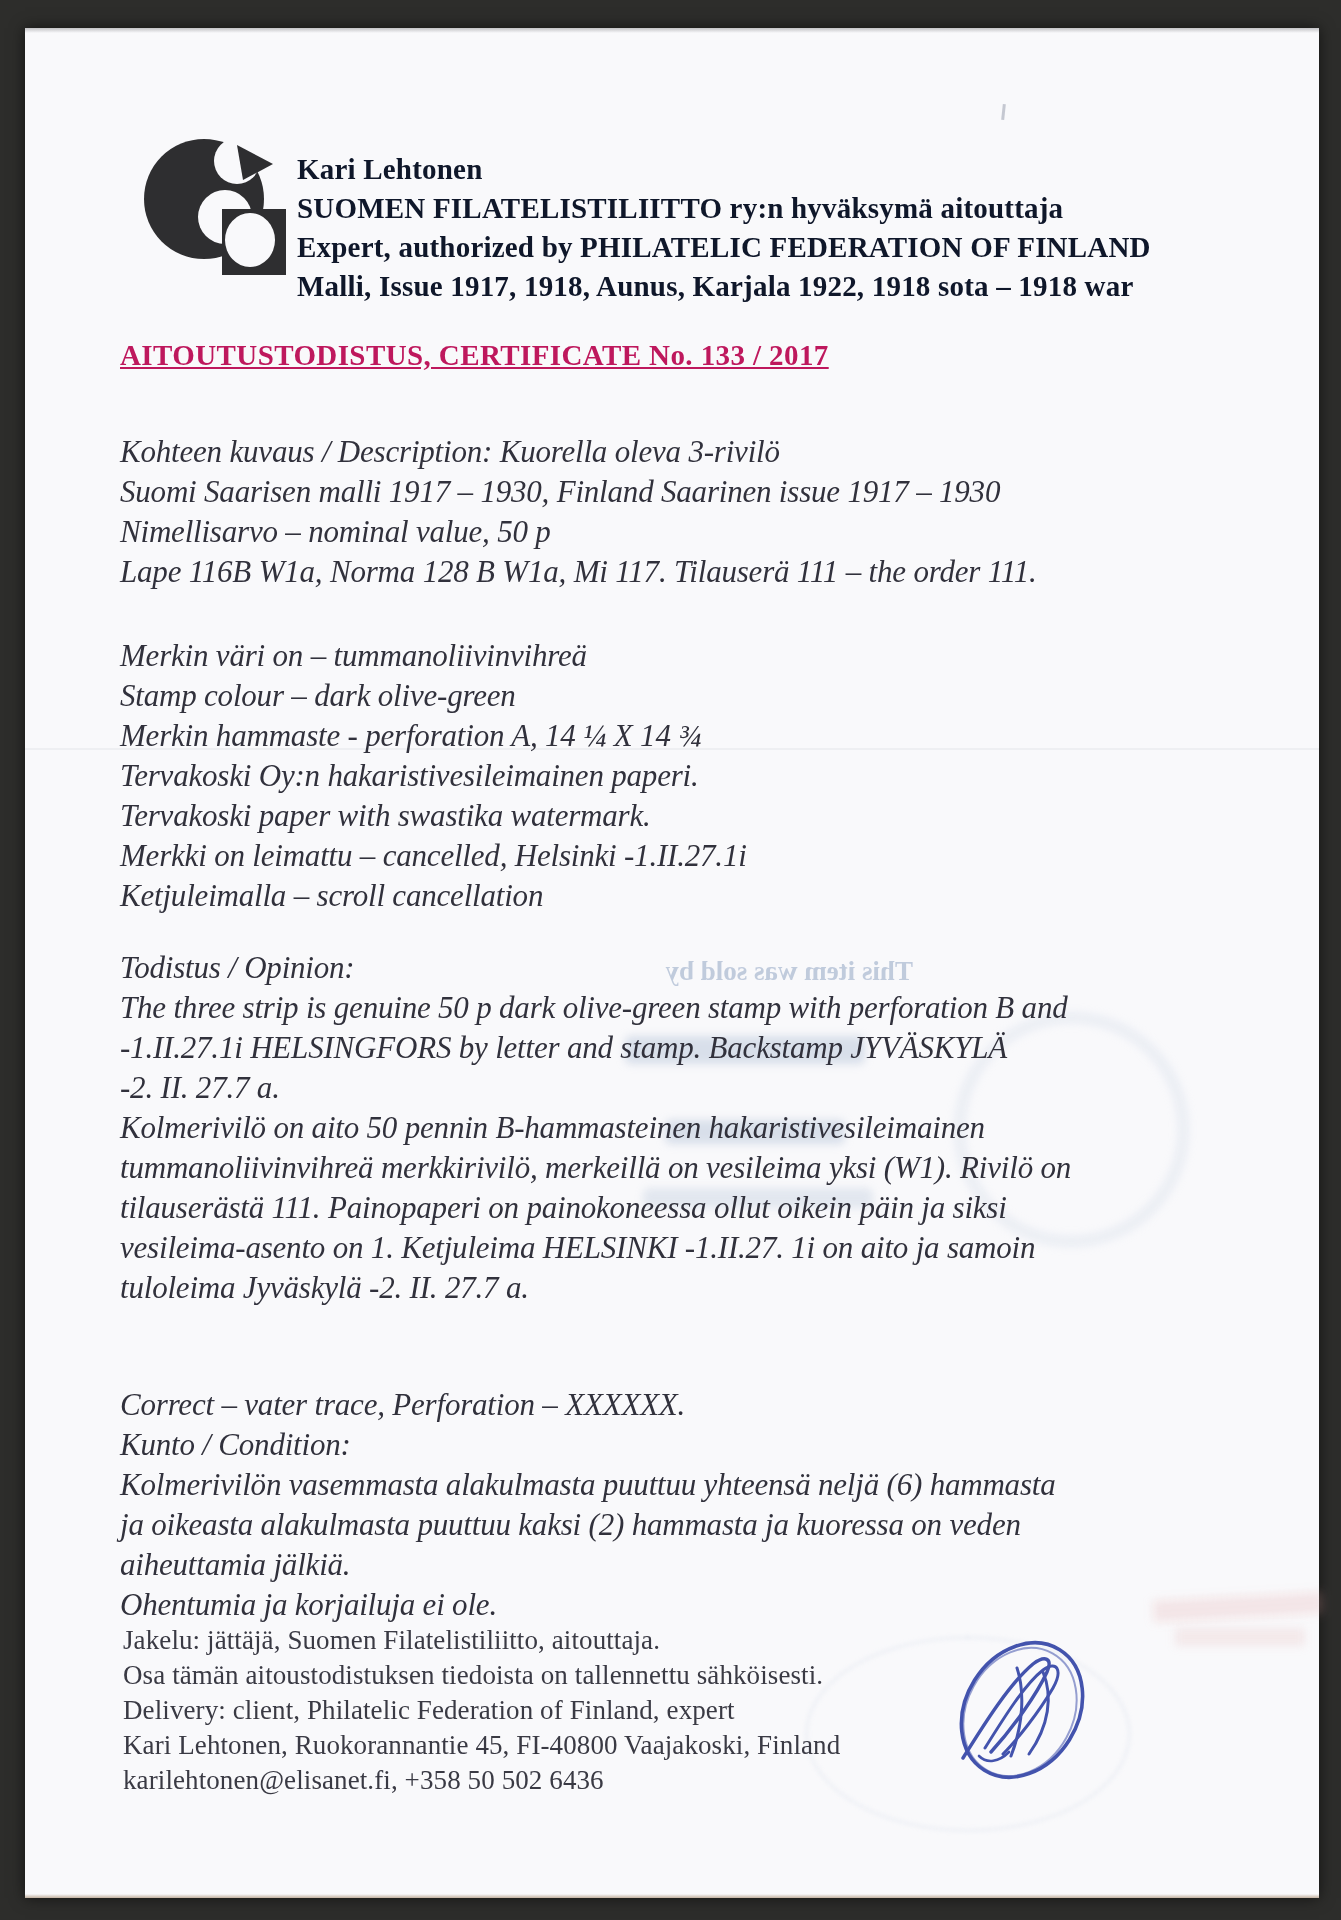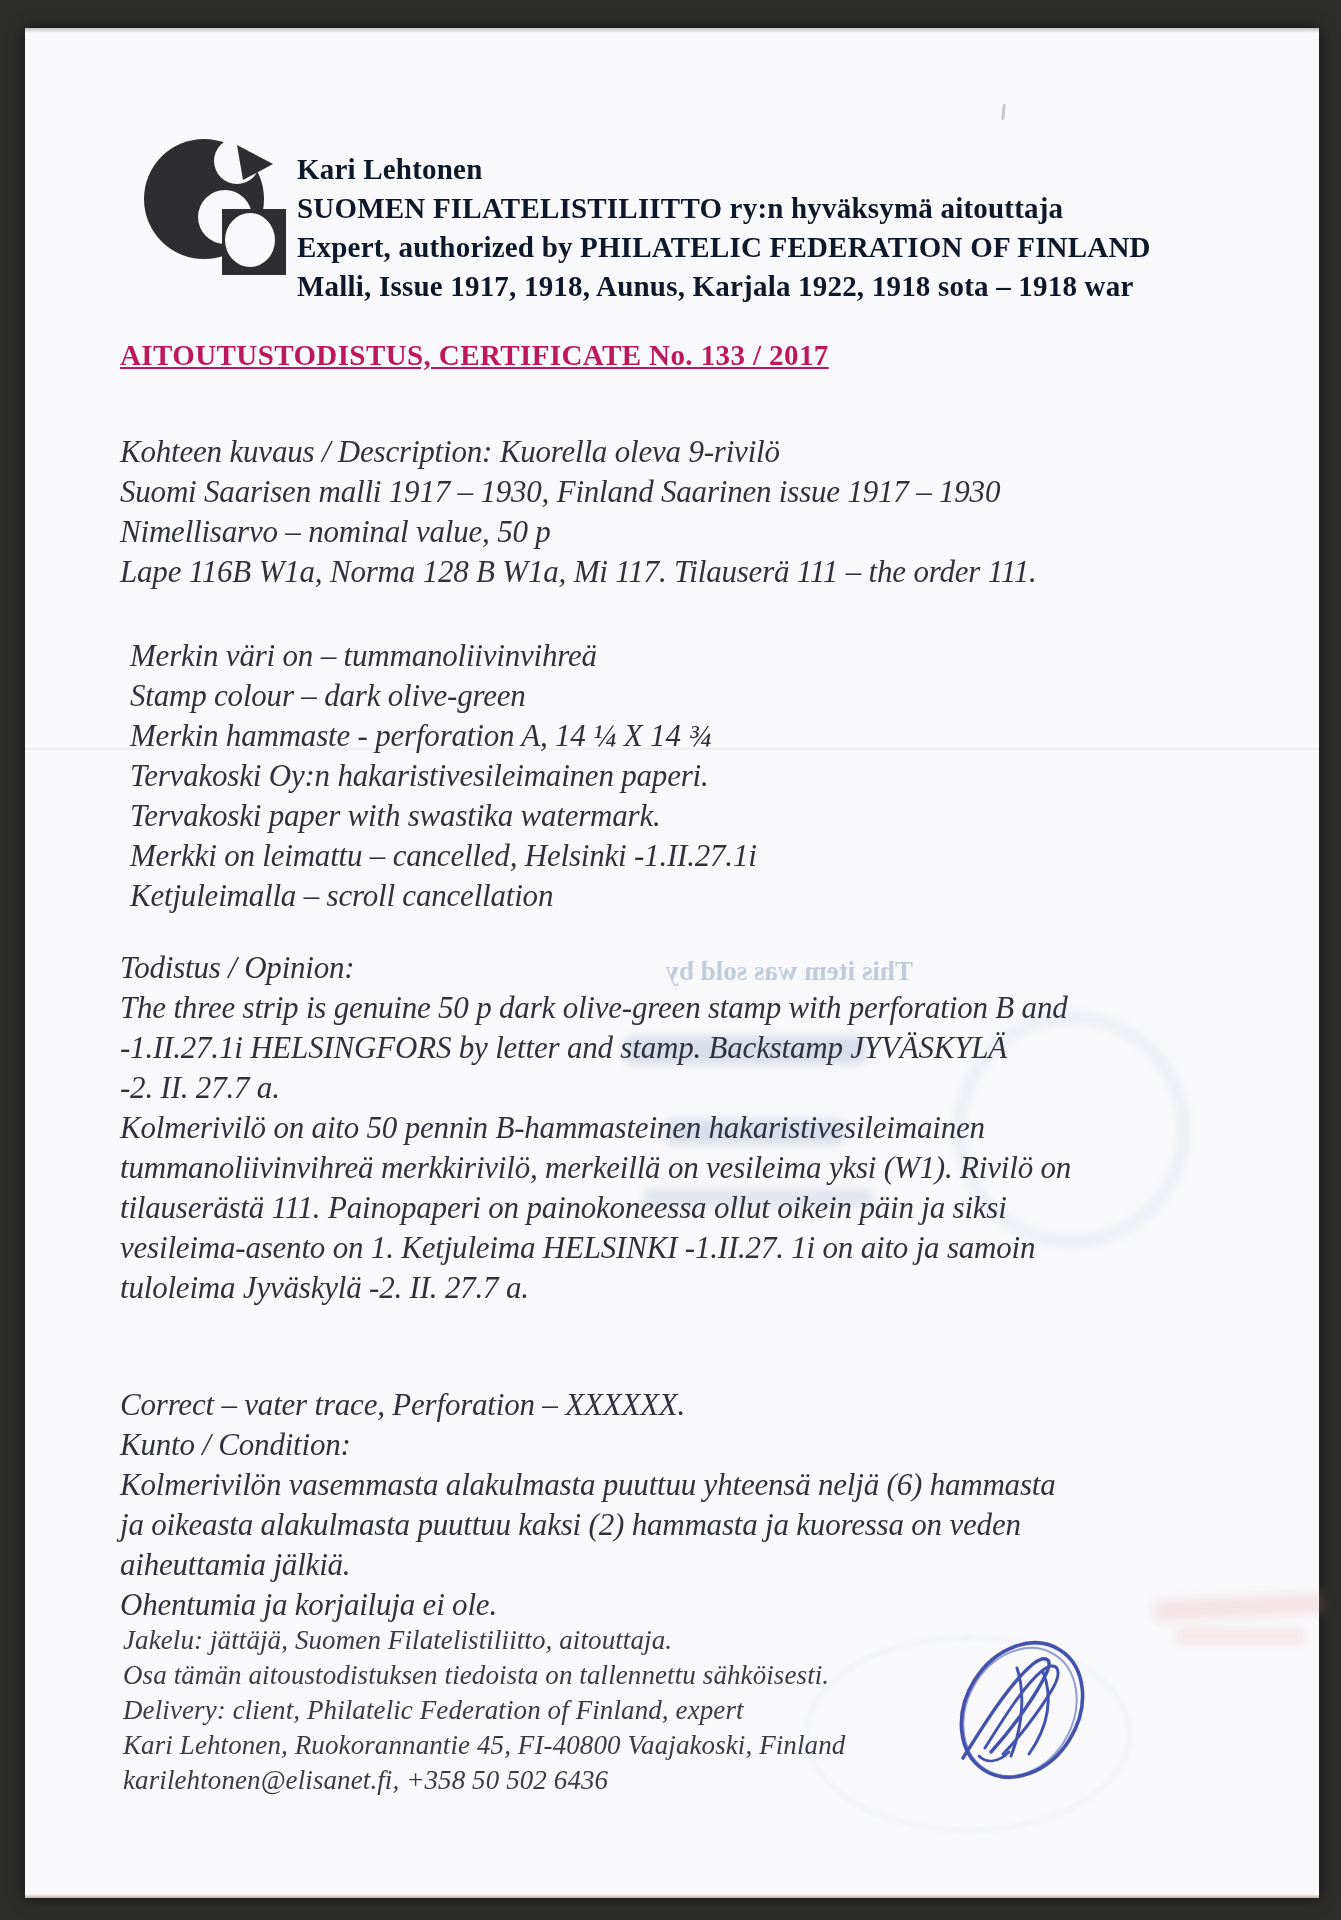--- a/index.html
+++ b/index.html
@@ -12,25 +12,25 @@
   .paper-bottom-edge{position:absolute;left:0;bottom:0;width:100%;height:4px;
          background:linear-gradient(0deg,rgba(150,118,84,.55),rgba(0,0,0,0));}
   .logo{position:absolute;left:115px;top:88px;}
   .letterhead{position:absolute;left:272px;top:122px;font-weight:bold;font-size:29px;
          line-height:39px;color:#0f172a;letter-spacing:.2px;white-space:nowrap;}
   .title{position:absolute;left:95px;top:311px;font-weight:bold;font-size:29px;
          color:#be185d;letter-spacing:.4px;white-space:nowrap;text-decoration:underline;}
   .block{position:absolute;left:95px;font-style:italic;font-size:31px;line-height:40px;
          color:#31313c;white-space:nowrap;letter-spacing:-.2px;}
   .block.description{top:404px;}
-  .block.details{top:608px;margin-left:10px;}
+  .block.details{top:608px;}
   .block.opinion{top:920px;}
   .block.condition{top:1357px;}
   .footer{position:absolute;left:98px;top:1595px;font-size:27px;line-height:35px;
-         color:#3a3a44;white-space:nowrap;letter-spacing:.1px;font-style:italic;}
+         color:#3a3a44;white-space:nowrap;letter-spacing:.1px;}
   .crease{position:absolute;left:0;top:720px;width:100%;height:2px;
          background:rgba(100,110,130,.07);}
   .tick{position:absolute;left:977px;top:76px;width:3px;height:16px;background:#9aa0ae;
          opacity:.55;transform:rotate(6deg);}
   
   .showthrough-text{position:absolute;left:558px;top:928px;width:330px;
          font-weight:bold;font-size:27px;color:#a9b8d0;opacity:.7;
          transform:scaleX(-1);filter:blur(.6px);white-space:nowrap;}
   .st-bar{position:absolute;background:rgba(168,184,210,.4);filter:blur(4px);border-radius:6px;}
   .st-bar.b1{left:600px;top:1008px;width:240px;height:28px;}
@@ -76,21 +76,21 @@
     <div class="letterhead">
       <div>Kari Lehtonen</div>
       <div>SUOMEN FILATELISTILIITTO ry:n hyväksymä aitouttaja</div>
       <div>Expert, authorized by PHILATELIC FEDERATION OF FINLAND</div>
       <div>Malli, Issue 1917, 1918, Aunus, Karjala 1922, 1918 sota – 1918 war</div>
     </div>
 
     <div class="title">AITOUTUSTODISTUS, CERTIFICATE No. 133 / 2017</div>
 
     <div class="block description">
-      <div>Kohteen kuvaus / Description: Kuorella oleva 9-rivilö</div>
+      <div>Kohteen kuvaus / Description: Kuorella oleva 3-rivilö</div>
       <div>Suomi Saarisen malli 1917 – 1930, Finland Saarinen issue 1917 – 1930</div>
       <div>Nimellisarvo – nominal value, 50 p</div>
       <div>Lape 116B W1a, Norma 128 B W1a, Mi 117. Tilauserä 111 – the order 111.</div>
     </div>
 
     <div class="block details">
       <div>Merkin väri on – tummanoliivinvihreä</div>
       <div>Stamp colour – dark olive-green</div>
       <div>Merkin hammaste - perforation A, 14 ¼ X 14 ¾</div>
       <div>Tervakoski Oy:n hakaristivesileimainen paperi.</div>

